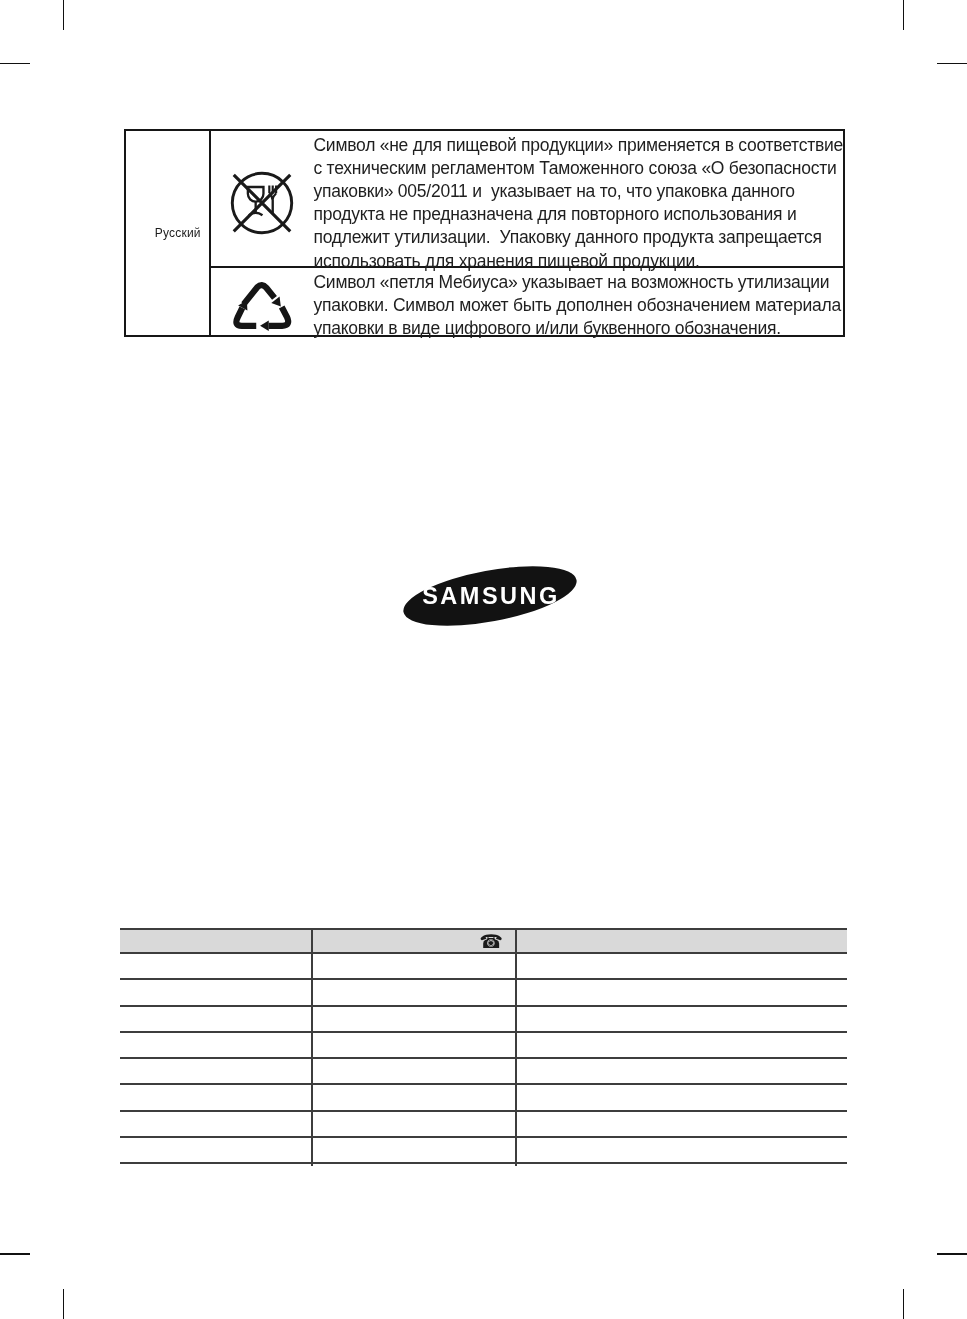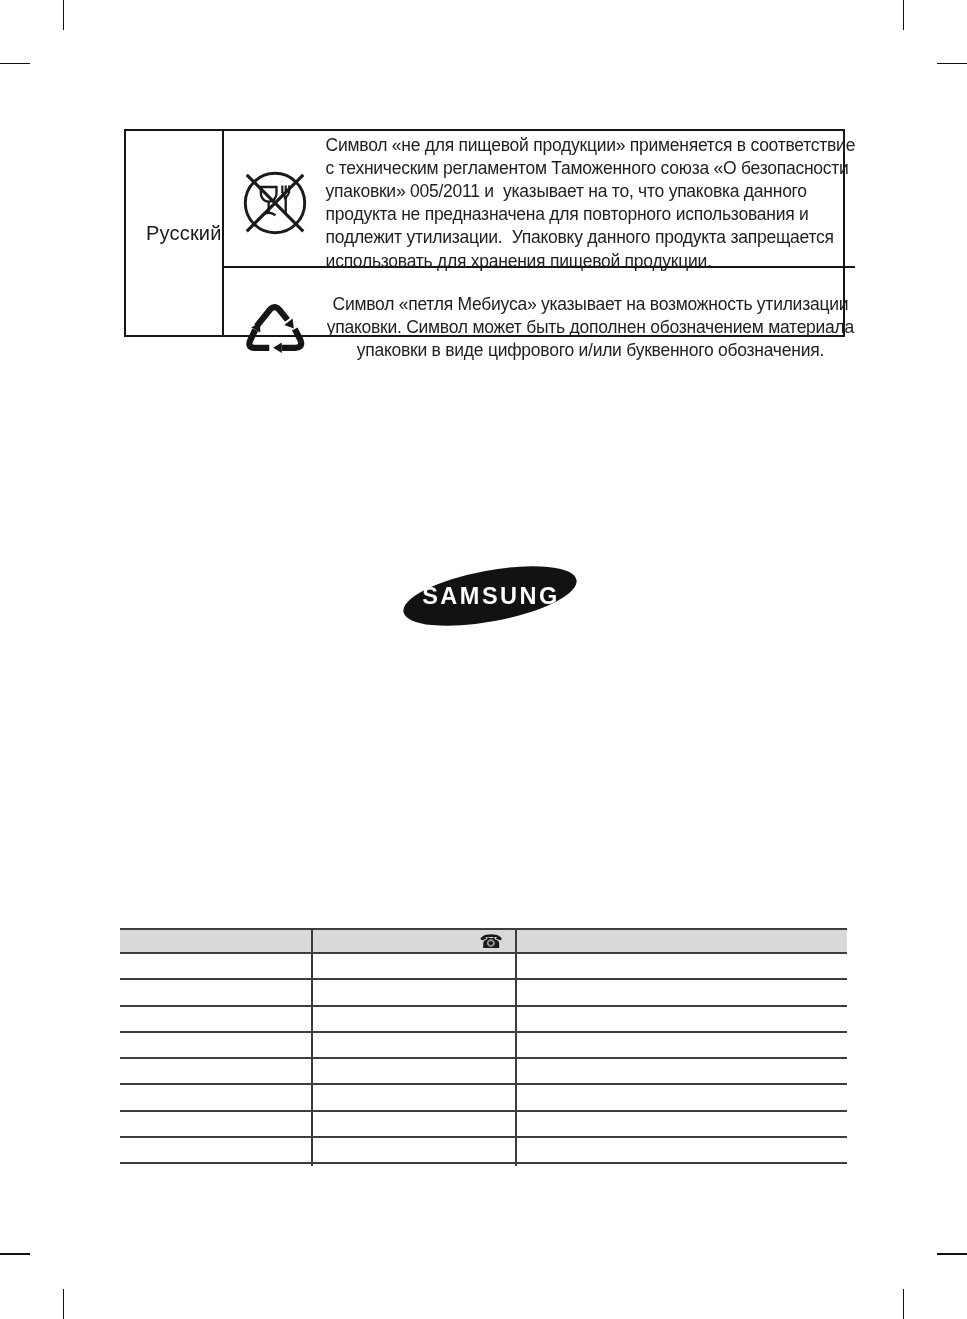--- a/index.html
+++ b/index.html
@@ -23,28 +23,28 @@
     position: absolute;
     left: 124px; top: 129px;
     width: 721px; height: 208px;
     border: 2px solid #161616;
     display: flex;
   }
   .lang-cell {
     width: 87px;
     border-right: 2px solid #161616;
     display: flex; align-items: center; justify-content: center;
-    font-size: 20px;
+    font-size: 12px;
     letter-spacing: 0.2px;
     margin-left: 20px;
   }
-  .symbol-rows { flex: 1; display: flex; flex-direction: column; gap: 22px; }
+  .symbol-rows { flex: 1; display: flex; flex-direction: column; }
   .symbol-row { display: flex; }
   .symbol-row.first { height: 137px; border-bottom: 2px solid #161616; }
-  .symbol-row.second { flex: 1; text-align: center; }
+  .symbol-row.second { flex: 1; }
   .icon-zone {
     width: 102px;
     display: flex; align-items: center; justify-content: center;
     flex-shrink: 0;
   }
   .symbol-desc {
     flex: 1;
     white-space: pre;
     font-size: 17.5px;
     line-height: 23.2px;

